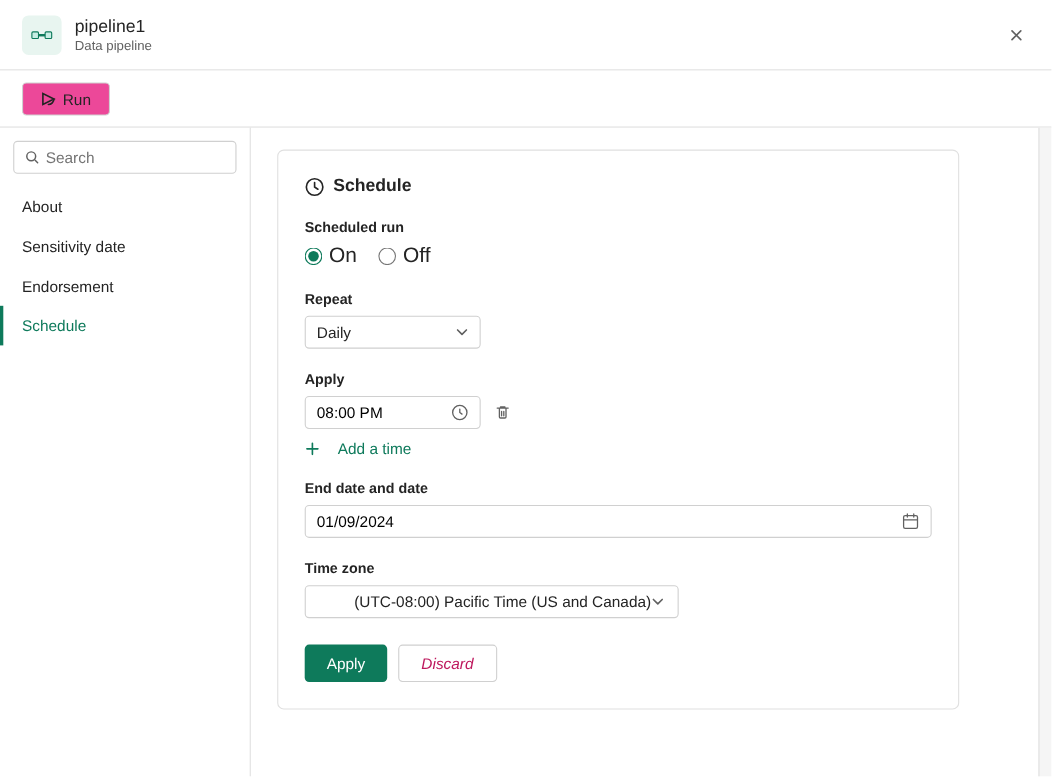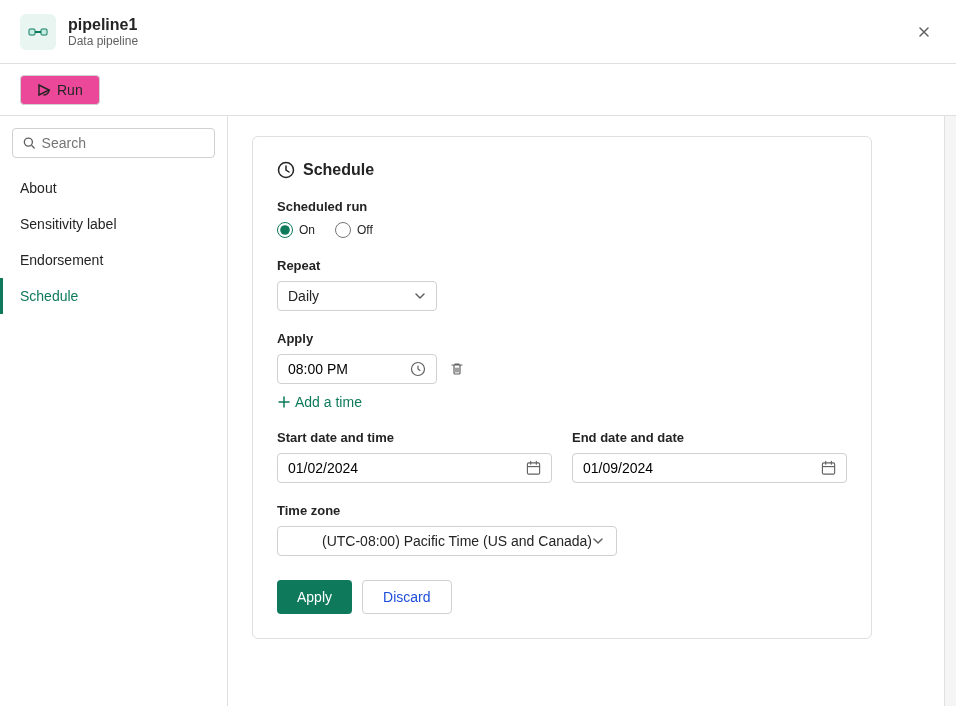--- a/index.html
+++ b/index.html
@@ -36,21 +36,21 @@
       align-items: center;
       justify-content: center;
     }
     .pipeline-icon svg {
       width: 22px;
       height: 22px;
     }
     .header-title-group {}
     .header-title {
       font-size: 16px;
-      font-weight: 700;
+      font-weight: 400;
       color: #242424;
     }
     .header-subtitle {
       font-size: 12px;
       color: #616161;
     }
     .close-btn {
       background: none;
       border: none;
       cursor: pointer;
@@ -191,21 +191,21 @@
       gap: 6px;
       cursor: pointer;
     }
     .radio-option input[type="radio"] {
       width: 16px;
       height: 16px;
       accent-color: #0e7a5b;
       cursor: pointer;
     }
     .radio-label {
-      font-size: 12px;
+      font-size: 19px;
       color: #242424;
     }
 
     
     .select-field {
       display: flex;
       align-items: center;
       border: 1px solid #d0d0d0;
       border-radius: 4px;
       padding: 6px 10px;
@@ -247,21 +247,21 @@
       padding: 4px;
       display: flex;
       align-items: center;
       border-radius: 3px;
     }
 
     
     .add-time-link {
       display: flex;
       align-items: center;
-      gap: 4px;
+      gap: 16px;
       color: #0e7a5b;
       cursor: pointer;
       font-size: 14px;
       margin-top: 10px;
       width: fit-content;
     }
 
     
     .date-row {
       display: flex;
@@ -313,25 +313,26 @@
       color: #fff;
       border: none;
       border-radius: 4px;
       font-size: 14px;
       cursor: pointer;
       font-weight: 500;
     }
     .btn-discard {
       padding: 8px 20px;
       background: #fff;
-      color: #1d4ed8;
-      border: 1px solid #d0d0d0;
-      border-radius: 4px;
-      font-size: 14px;
-      cursor: pointer;
+      color: #be185d;
+      border: 1px solid #d0d0d0;
+      border-radius: 4px;
+      font-size: 14px;
+      cursor: pointer;
+      font-style: italic;
     }
   </style>
 </head>
 <body>
 
 <div class="header">
   <div class="header-left">
     <div class="pipeline-icon">
       <svg viewBox="0 0 22 22" fill="none" xmlns="http://www.w3.org/2000/svg">
         <rect x="2" y="8" width="6" height="6" rx="1" fill="#0e7a5b"></rect>
@@ -372,21 +373,21 @@
         <circle cx="6" cy="6" r="4.5" stroke="#616161" stroke-width="1.5"></circle>
         <path d="M10 10l2.5 2.5" stroke="#616161" stroke-width="1.5" stroke-linecap="round"></path>
       </svg>
       <input type="text" placeholder="Search" style="">
     </div>
 
     <div class="nav-item">
       <span>About</span>
     </div>
     <div class="nav-item">
-      <span>Sensitivity label</span>
+      <span>Sensitivity date</span>
     </div>
     <div class="nav-item">
       <span>Endorsement</span>
     </div>
     <div class="nav-item active">
       <span>Schedule</span>
     </div>
   </div>
 
   <div class="content">
@@ -445,31 +446,20 @@
           <svg width="14" height="14" viewBox="0 0 14 14" fill="none">
             <path d="M7 2v10M2 7h10" stroke="#0e7a5b" stroke-width="1.5" stroke-linecap="round"></path>
           </svg>
           <span>Add a time</span>
         </div>
       </div>
 
       <div class="field-group">
         <div class="date-row">
           <div class="date-field">
-            <div class="field-label">Start date and time</div>
-            <div class="date-input-wrap">
-              <input type="text" value="01/02/2024" style="">
-              <svg width="16" height="16" viewBox="0 0 16 16" fill="none">
-                <rect x="1.5" y="2.5" width="13" height="12" rx="1.5" stroke="#616161" stroke-width="1.2"></rect>
-                <path d="M1.5 6.5h13" stroke="#616161" stroke-width="1.2"></path>
-                <path d="M5 1v3M11 1v3" stroke="#616161" stroke-width="1.2" stroke-linecap="round"></path>
-              </svg>
-            </div>
-          </div>
-          <div class="date-field">
             <div class="field-label">End date and date</div>
             <div class="date-input-wrap">
               <input type="text" value="01/09/2024" style="">
               <svg width="16" height="16" viewBox="0 0 16 16" fill="none">
                 <rect x="1.5" y="2.5" width="13" height="12" rx="1.5" stroke="#616161" stroke-width="1.2"></rect>
                 <path d="M1.5 6.5h13" stroke="#616161" stroke-width="1.2"></path>
                 <path d="M5 1v3M11 1v3" stroke="#616161" stroke-width="1.2" stroke-linecap="round"></path>
               </svg>
             </div>
           </div>

